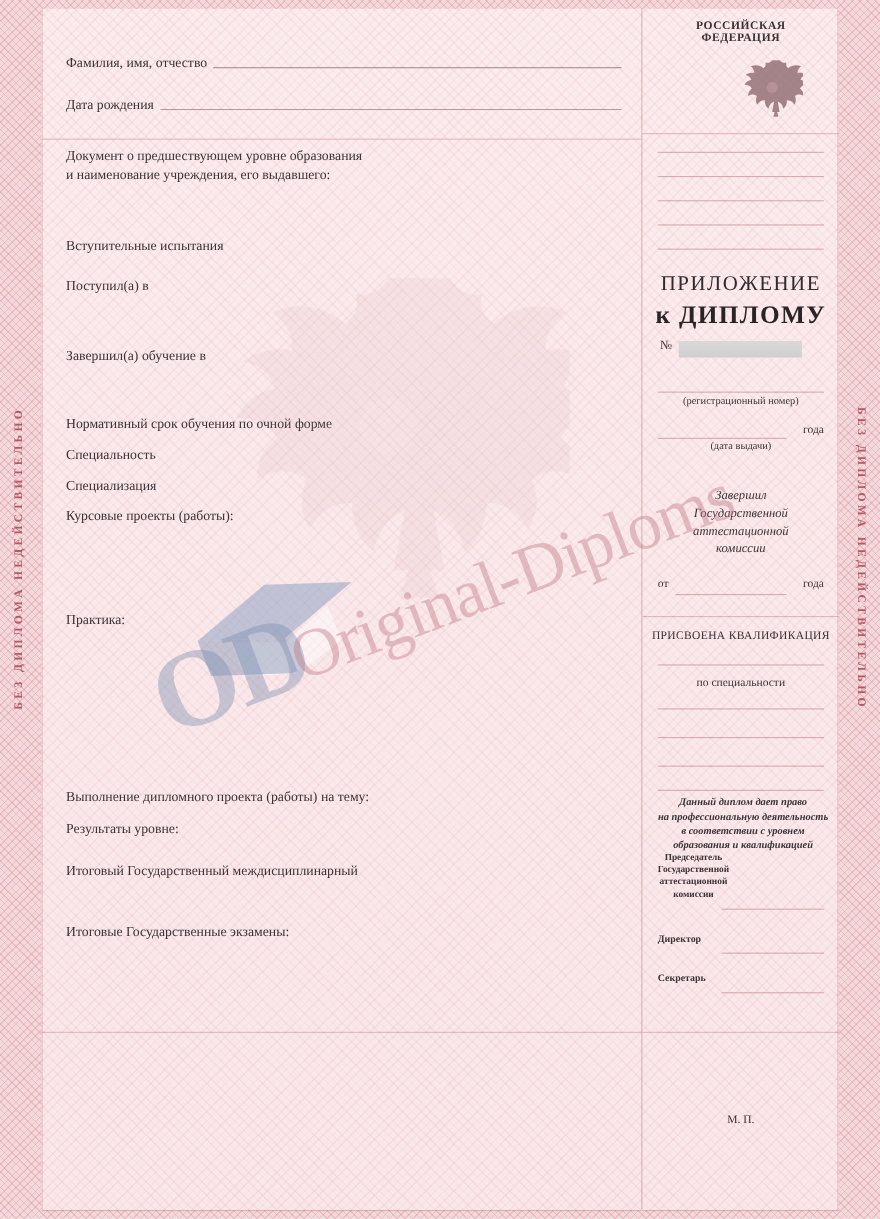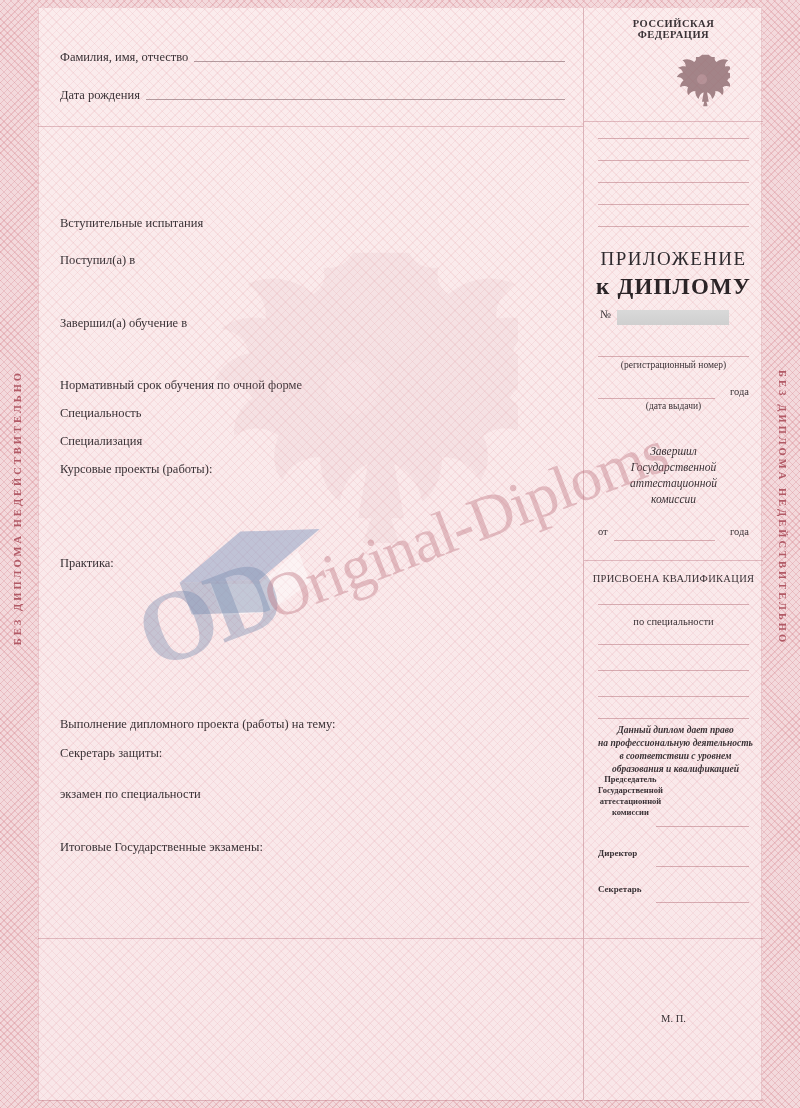--- a/index.html
+++ b/index.html
@@ -150,38 +150,40 @@
         <div class="lbl">Фамилия, имя, отчество</div>
         <div class="dots" style="flex:1;margin-left:6px;margin-bottom:3px;"></div>
       </div>
 
       <div class="row" style="left:22px;top:80px;width:505px;">
         <div class="lbl">Дата рождения</div>
         <div class="dots" style="flex:1;margin-left:6px;margin-bottom:3px;"></div>
       </div>
 
       <div style="position:absolute;left:22px;top:126px;">
+        <div class="lbl">Документ о предшествующем уровне образования</div>
+        <div class="lbl" style="margin-top:3px;">и наименование учреждения, его выдавшего:</div>
       </div>
 
       <div class="lbl" style="position:absolute;left:22px;top:208px;">Вступительные испытания</div>
       <div class="lbl" style="position:absolute;left:22px;top:245px;text-align:right;">Поступил(а)  в</div>
       <div class="lbl" style="position:absolute;left:22px;top:308px;">Завершил(а)  обучение  в</div>
 
       <div class="lbl" style="position:absolute;left:22px;top:370px;">Нормативный срок обучения по очной форме</div>
       <div class="lbl" style="position:absolute;left:22px;top:398px;">Специальность</div>
       <div class="lbl" style="position:absolute;left:22px;top:426px;">Специализация</div>
       <div class="lbl" style="position:absolute;left:22px;top:454px;">Курсовые проекты  (работы):</div>
 
       <div class="lbl" style="position:absolute;left:22px;top:548px;">Практика:</div>
 
       <div class="lbl" style="position:absolute;left:22px;top:709px;font-family:Liberation Serif, serif;">Выполнение  дипломного  проекта  (работы)  на  тему:</div>
-      <div class="lbl" style="position:absolute;left:22px;top:738px;">Секретарь  защиты:</div>
+      <div class="lbl" style="position:absolute;left:22px;top:738px;">Результаты  уровне:</div>
 
       <div style="position:absolute;left:22px;top:776px;">
-        <div class="lbl" style="margin-top:3px;">экзамен  по  специальности</div>
+        <div class="lbl">Итоговый  Государственный  междисциплинарный</div>
       </div>
 
       <div class="lbl" style="position:absolute;left:22px;top:832px;">Итоговые  Государственные  экзамены:</div>
     </div>
 
     <div class="col-right">
 
       <div class="hr" style="top:113px;"></div>
       <div class="hr" style="top:930px;"></div>
       <div class="hr" style="top:1092px;"></div>

